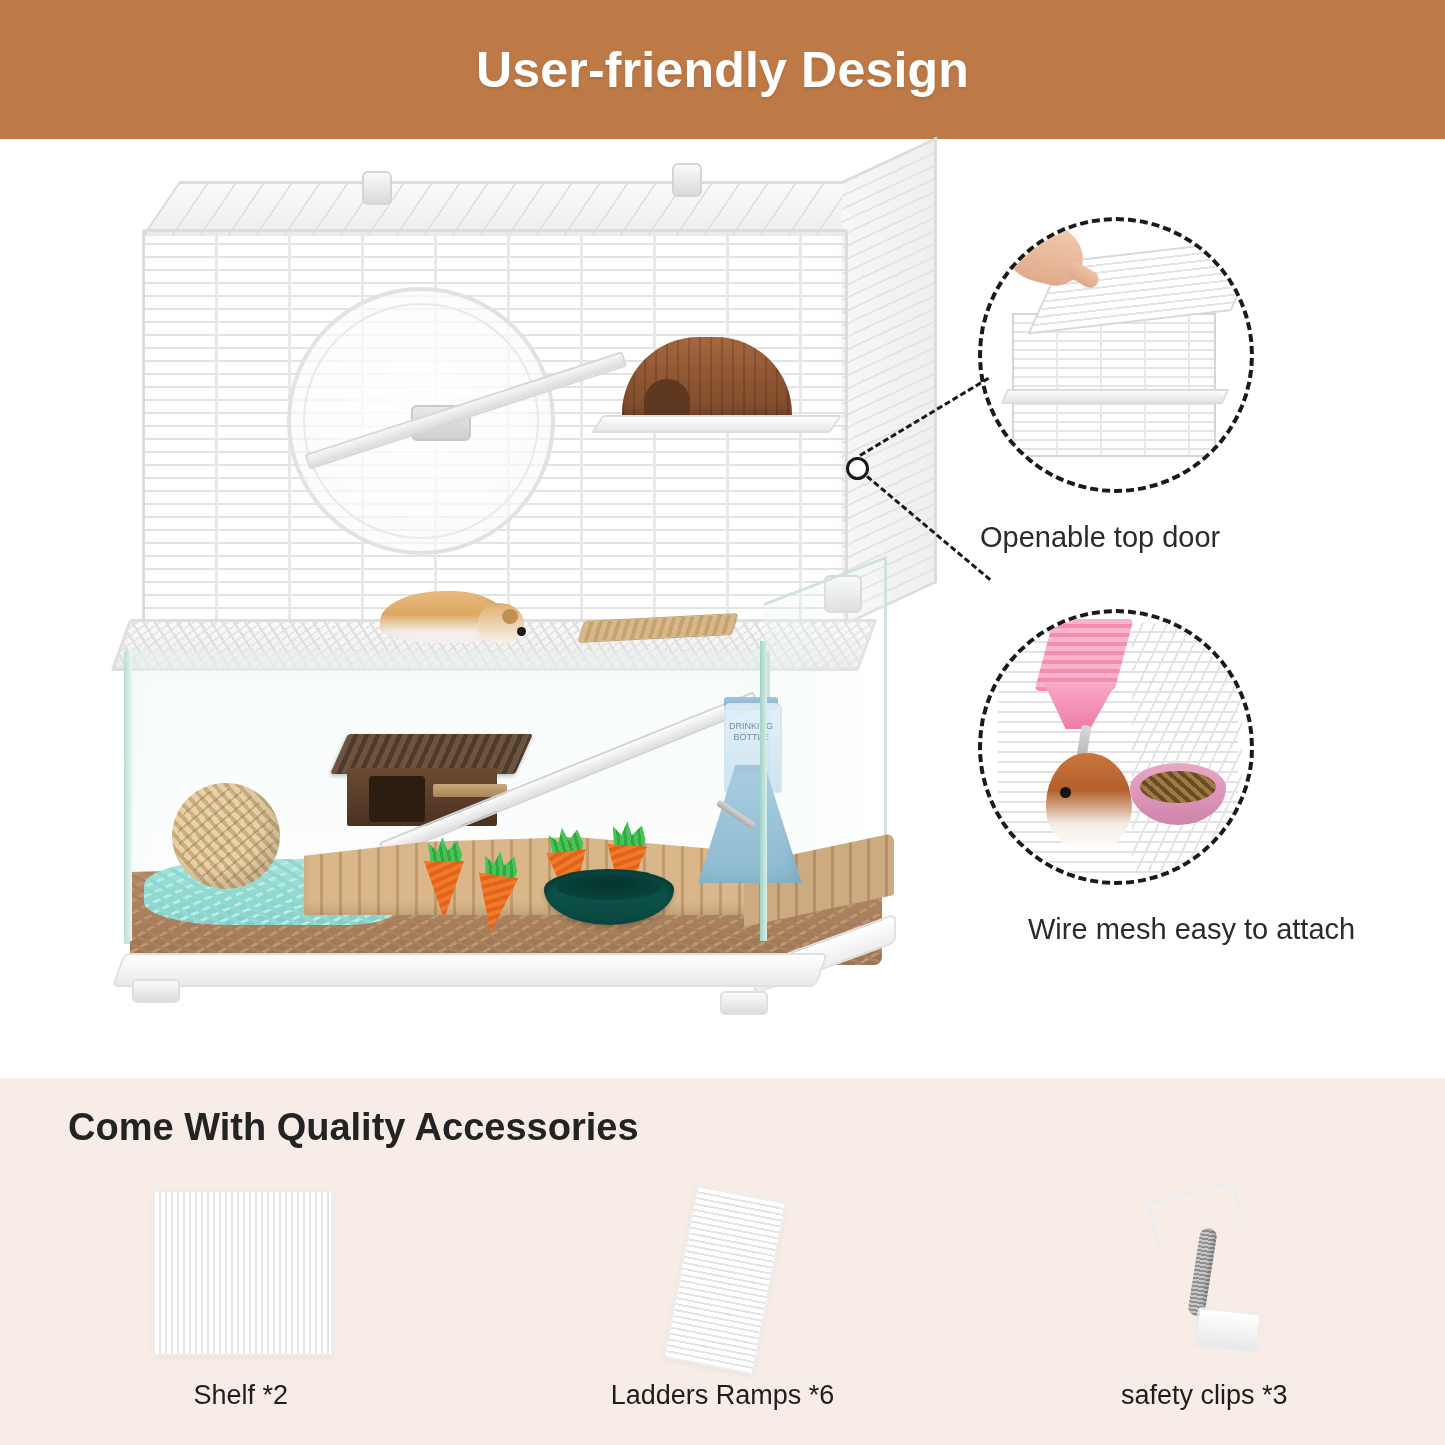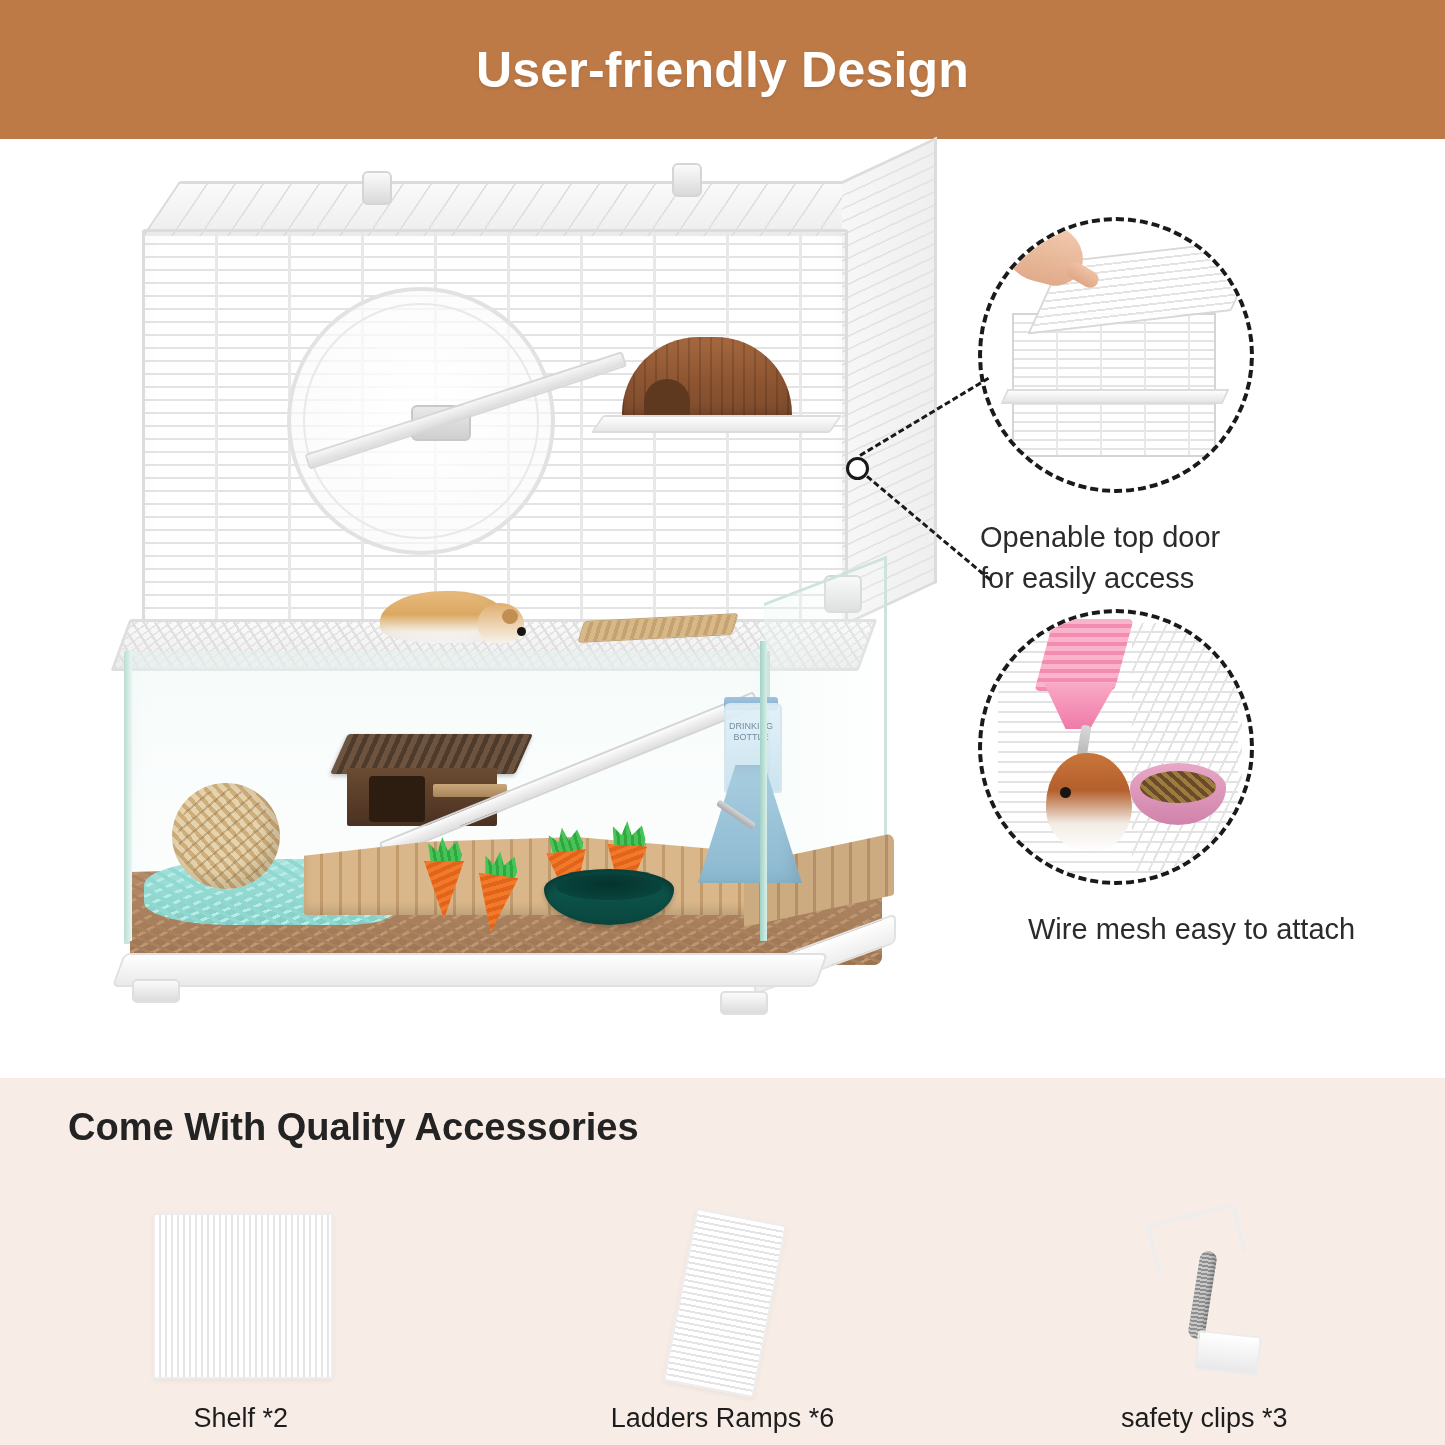--- a/index.html
+++ b/index.html
@@ -427,21 +427,21 @@
   .acc-title{
     position:absolute;left:68px;top:28px;
     font-size:38px;font-weight:bold;color:#232323;
   }
   .acc-grid{
     position:absolute;left:0;top:96px;width:1445px;height:260px;
     display:flex;
   }
   .acc-item{
     flex:1;position:relative;display:flex;flex-direction:column;
-    align-items:center;justify-content:flex-end;
+    align-items:center;
   }
   .acc-art{position:relative;width:100%;height:200px;}
   .acc-label{
     font-size:27px;color:#1d1d1d;margin-top:6px;white-space:nowrap;
   }
 
   
   .art-shelf{
     position:absolute;left:50%;top:16px;margin-left:-88px;
     width:176px;height:162px;
@@ -610,21 +610,20 @@
           <div class="c1-cage"></div>
           <div class="c1-shelf"></div>
           <div class="c1-door"></div>
           <div class="c1-hand">
             <div class="c1-finger"></div>
           </div>
         </div>
       </div>
       <div class="callout-text" style="left:2px;top:300px;">
         <div>Openable top door</div>
-        <div>for easily access</div>
       </div>
     </div>
 
     <div class="callout" style="left:978px;top:470px;">
       <div class="callout-circle">
         <div class="c2">
           <div class="c2-mesh"></div>
           <div class="c2-mesh2"></div>
           <div class="c2-bottle"></div>
           <div class="c2-holder"></div>

